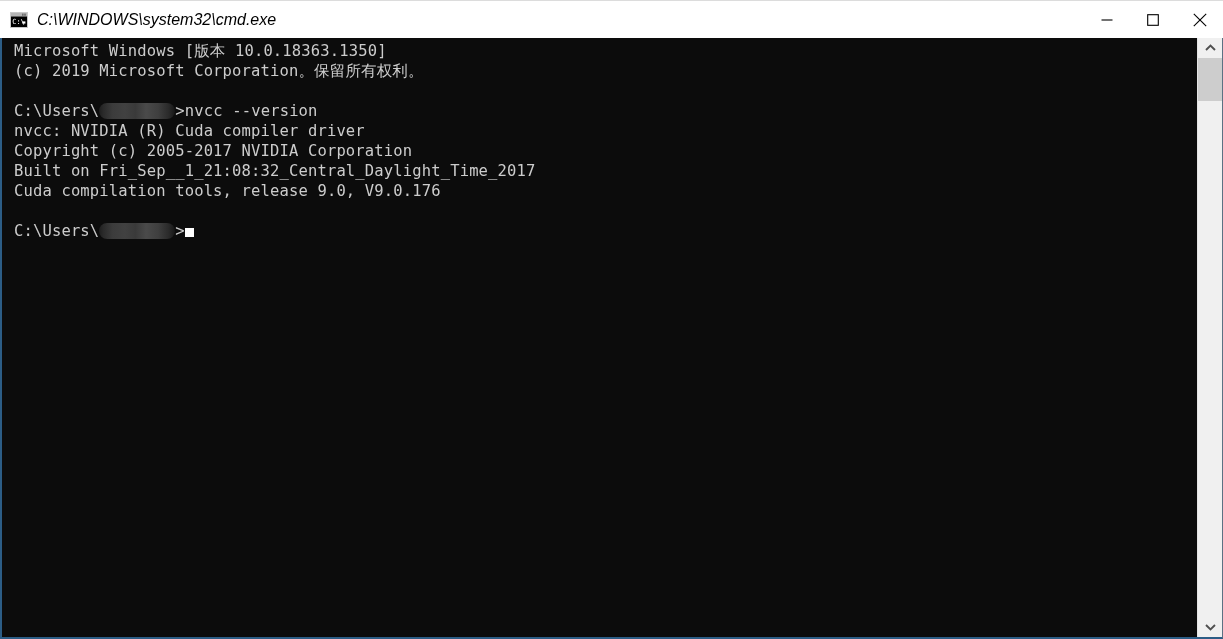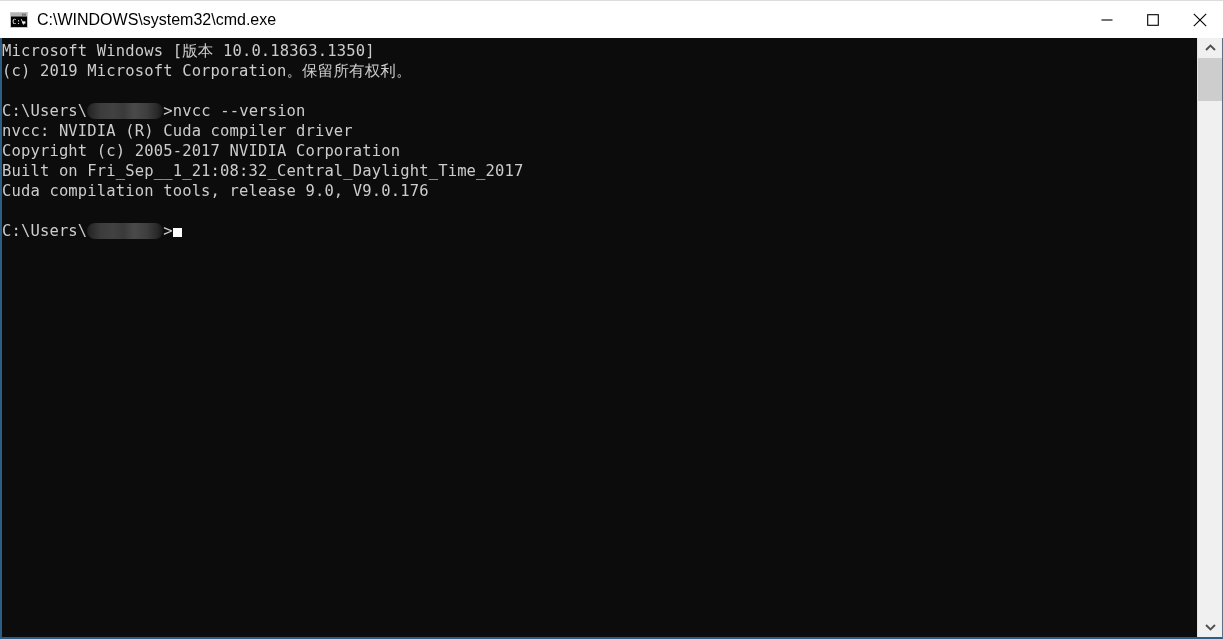--- a/index.html
+++ b/index.html
@@ -43,20 +43,21 @@
     flex: 0 0 auto;
     position: relative;
   }
   .titlebar-title {
     font-family: "Liberation Sans", sans-serif;
     font-size: 16px;
     color: #000000;
     letter-spacing: 0px;
     white-space: nowrap;
     line-height: 37px;
+    font-style: italic;
   }
   .titlebar-spacer { flex: 1 1 auto; }
 
   .win-btns {
     display: flex;
     align-items: stretch;
     height: 37px;
     flex: 0 0 auto;
   }
   .win-btn {
@@ -89,21 +90,21 @@
   .term-screen {
     position: relative;
     flex: 1 1 auto;
     background: #0c0c0c;
     overflow: hidden;
     padding: 0;
   }
 
   .term-lines {
     position: absolute;
-    left: 0;
+    left: 12px;
     top: 3px;
     white-space: pre;
     font-family: "DejaVu Sans Mono", "Liberation Mono", monospace;
     font-size: 15.5px;
     line-height: 20px;
     color: #cccccc;
     letter-spacing: 0.15px;
   }
   .term-line {
     height: 20px;

